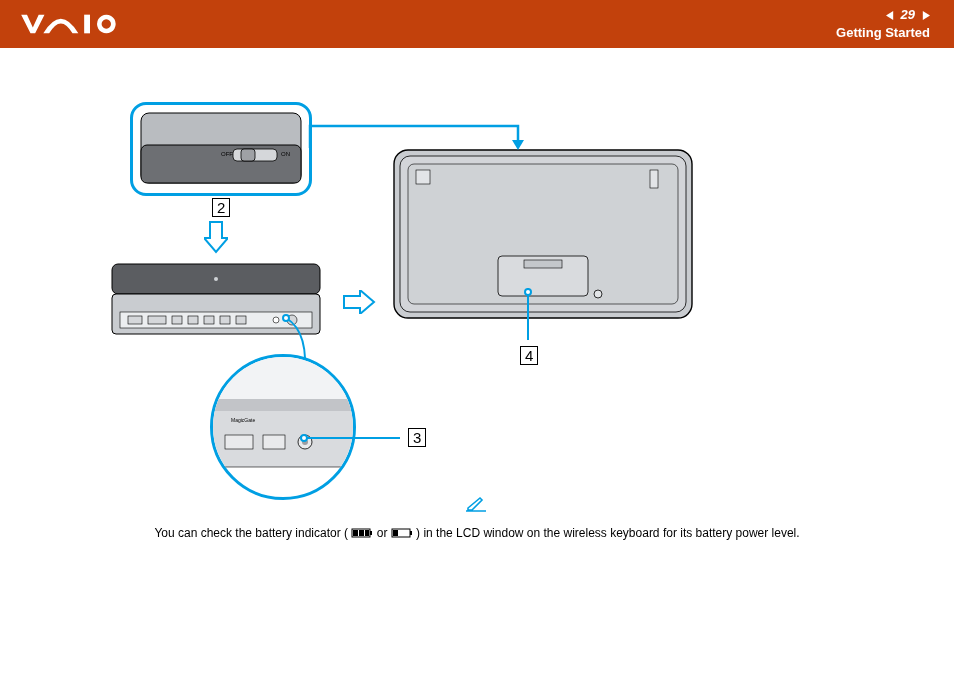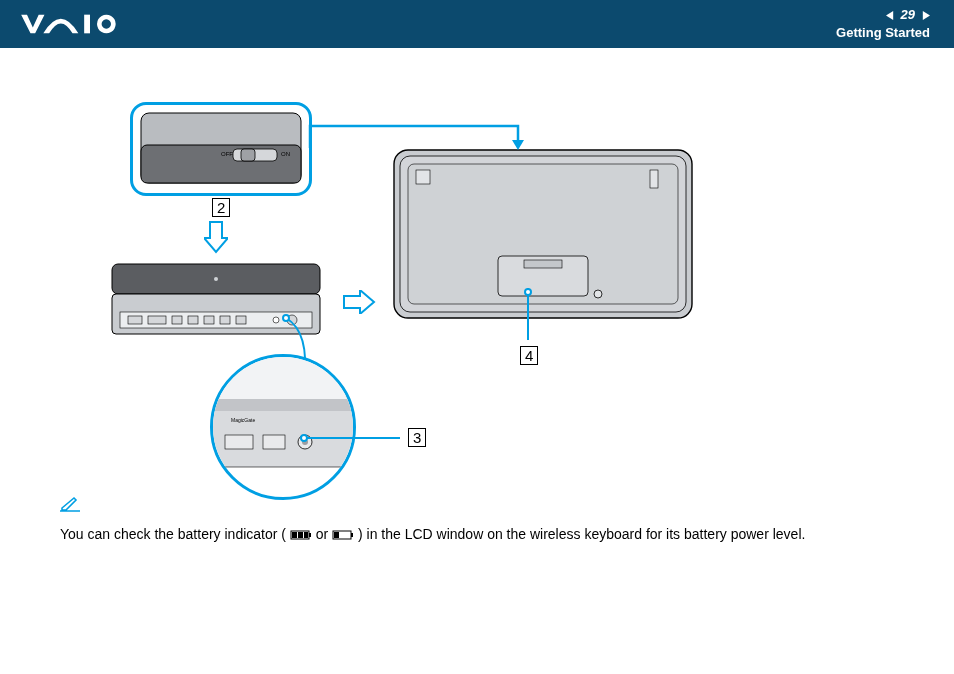--- a/index.html
+++ b/index.html
@@ -5,21 +5,21 @@
   html, body {
     margin: 0;
     padding: 0;
     width: 954px;
     height: 674px;
     font-family: Arial, Helvetica, sans-serif;
     background: #fff;
     color: #000;
   }
   .header {
-    background: #0c4a6e;
+    background: #c2410c;
     color: #fff;
     height: 48px;
     display: flex;
     align-items: center;
     justify-content: space-between;
     padding: 0 24px 0 20px;
   }
   .logo {
     height: 28px;
   }
@@ -60,22 +60,23 @@
     font-size: 15px;
     border: 1px solid #000;
     padding: 0 4px;
     background: #fff;
   }
   .arrow {
     position: absolute;
   }
   .note {
     margin-top: 18px;
-    font-size: 14px;
+    font-size: 12px;
     line-height: 1.5;
+    text-align: center;
   }
   .note-icon {
     color: #009fe3;
     font-size: 20px;
     margin-bottom: 4px;
   }
   .note p { margin: 0 0 12px 0; }
   .batt-icon { display: inline-block; vertical-align: middle; }
 </style>
 </head>

